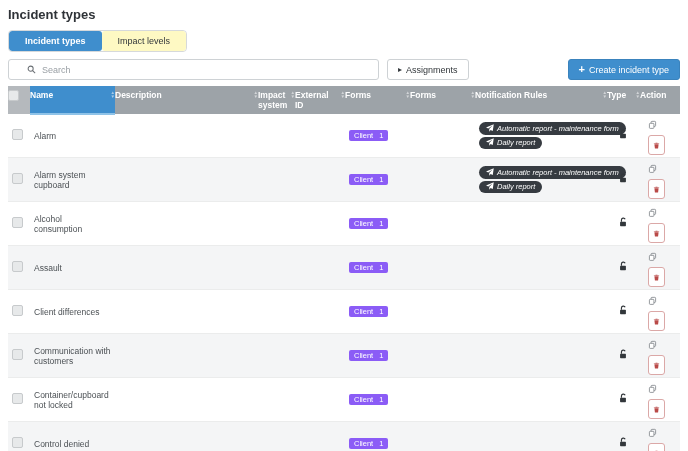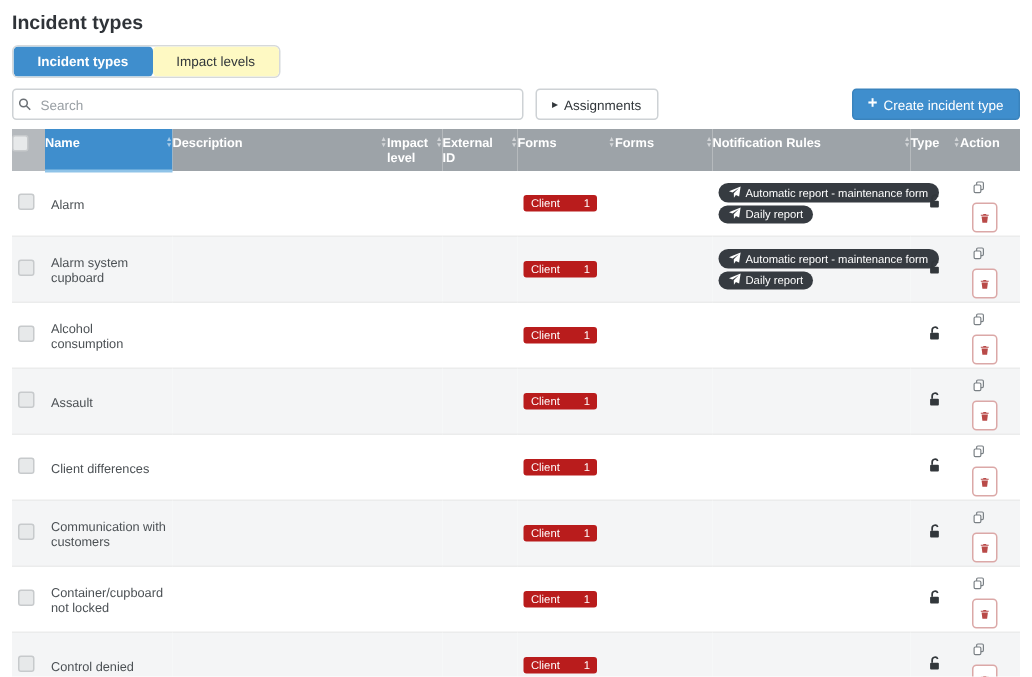--- a/index.html
+++ b/index.html
@@ -8,39 +8,39 @@
     font-family:"Liberation Sans",sans-serif;color:#32373b;
   }
   .page{padding:5px 8px;}
   h1{font-size:13px;margin:2px 0 8px 0;color:#2f3338;}
   
   .tabs{display:inline-flex;border:1px solid #d6d9db;border-radius:4px;background:#fff;margin-bottom:7px;overflow:hidden;}
   .tab{border:none;background:#fef9c3;font-family:inherit;font-size:9px;color:#32373b;padding:5px 16px;cursor:pointer;border-radius:3px;}
   .tab.active{background:#3f8ecd;color:#fff;font-weight:bold;}
   
   .toolbar{display:flex;align-items:center;gap:8px;margin-bottom:6px;}
-  .search{display:flex;align-items:center;gap:4px;width:333px;height:19px;border:1px solid #ced2d5;border-radius:3px;background:#fff;padding:0 3px;}
+  .search{display:flex;align-items:center;gap:4px;width:333px;height:19px;border:1px solid #ced2d5;border-radius:3px;background:#fff;padding:0 18px;}
   .search input{border:none;outline:none;font-family:inherit;font-size:9px;color:#444;width:100%;background:transparent;}
   .search input::placeholder{color:#9aa0a5;}
   .btn{display:inline-flex;align-items:center;gap:4px;height:21px;padding:0 10px;background:#fff;border:1px solid #ced2d5;border-radius:3px;font-family:inherit;font-size:9px;color:#32373b;cursor:pointer;}
   .btn .caret{font-size:8px;line-height:1;}
   .btn.primary{margin-left:auto;background:#3f8ecd;border-color:#3a83bd;color:#fff;}
   .btn.primary .plus{font-size:11px;line-height:1;font-weight:bold;}
   
   table{border-collapse:collapse;table-layout:fixed;width:672px;}
   th{background:#9da3a8;color:#fff;font-size:8.5px;font-weight:bold;text-align:left;padding:4px 0;vertical-align:top;}
   th .hwrap{display:flex;justify-content:space-between;gap:2px;}
   th.th-active{background:#3f8ecd;border-bottom:2px solid #8fc3e8;}
   th.th-check{background:#b5b9bd;}
   .sort{display:inline-flex;flex-direction:column;font-size:4.5px;line-height:4px;color:rgba(255,255,255,.55);margin-top:1px;}
   td{font-size:8.5px;color:#4b5054;padding:2px 4px;border-bottom:1px solid #ebecec;vertical-align:middle;}
   tr.alt td{background:#f4f5f6;}
   .checkbox{display:inline-block;width:9px;height:9px;background:#e7e9ea;border:1px solid #c7cacc;border-radius:2px;cursor:pointer;}
-  .badge{display:inline-flex;align-items:center;gap:16px;background:#b91c1c;color:#fff;font-size:7.5px;padding:1.5px 5px;border-radius:2px;white-space:nowrap;margin:11px 0;}
-  .pill{display:inline-flex;align-items:center;gap:3px;background:#363b41;color:#fff;font-size:7.5px;padding:1.5px 7px;border-radius:9px;white-space:nowrap;margin:1px 0;}
+  .badge{display:inline-flex;align-items:center;gap:6px;background:#8b5cf6;color:#fff;font-size:7.5px;padding:1.5px 5px;border-radius:2px;white-space:nowrap;margin:11px 0;}
+  .pill{display:inline-flex;align-items:center;gap:3px;background:#363b41;color:#fff;font-size:7.5px;padding:1.5px 7px;border-radius:9px;white-space:nowrap;margin:1px 0;font-style:italic;}
   .stack>div{line-height:1;}
   .cell-type{text-align:center;}
   .icon-btn{display:inline-flex;align-items:center;justify-content:center;background:transparent;border:1px solid transparent;border-radius:3px;padding:1px 3px;cursor:pointer;vertical-align:middle;}
   .icon-btn.del{background:#fff;border-color:#dba8a7;margin-left:4px;padding:1.5px 4px;}
   .desc{line-height:1.3;}
 </style>
 </head>
 <body>
 
 <div class="page">
@@ -100,21 +100,21 @@
             <span class="hwrap">
               <span>Description</span>
               <span class="sort">
                 <span>▲</span>
                 <span>▼</span>
               </span>
             </span>
           </th>
           <th>
             <span class="hwrap">
-              <span>Impact level</span>
+              <span>Impact system</span>
               <span class="sort">
                 <span>▲</span>
                 <span>▼</span>
               </span>
             </span>
           </th>
           <th>
             <span class="hwrap">
               <span>External ID</span>
               <span class="sort">

